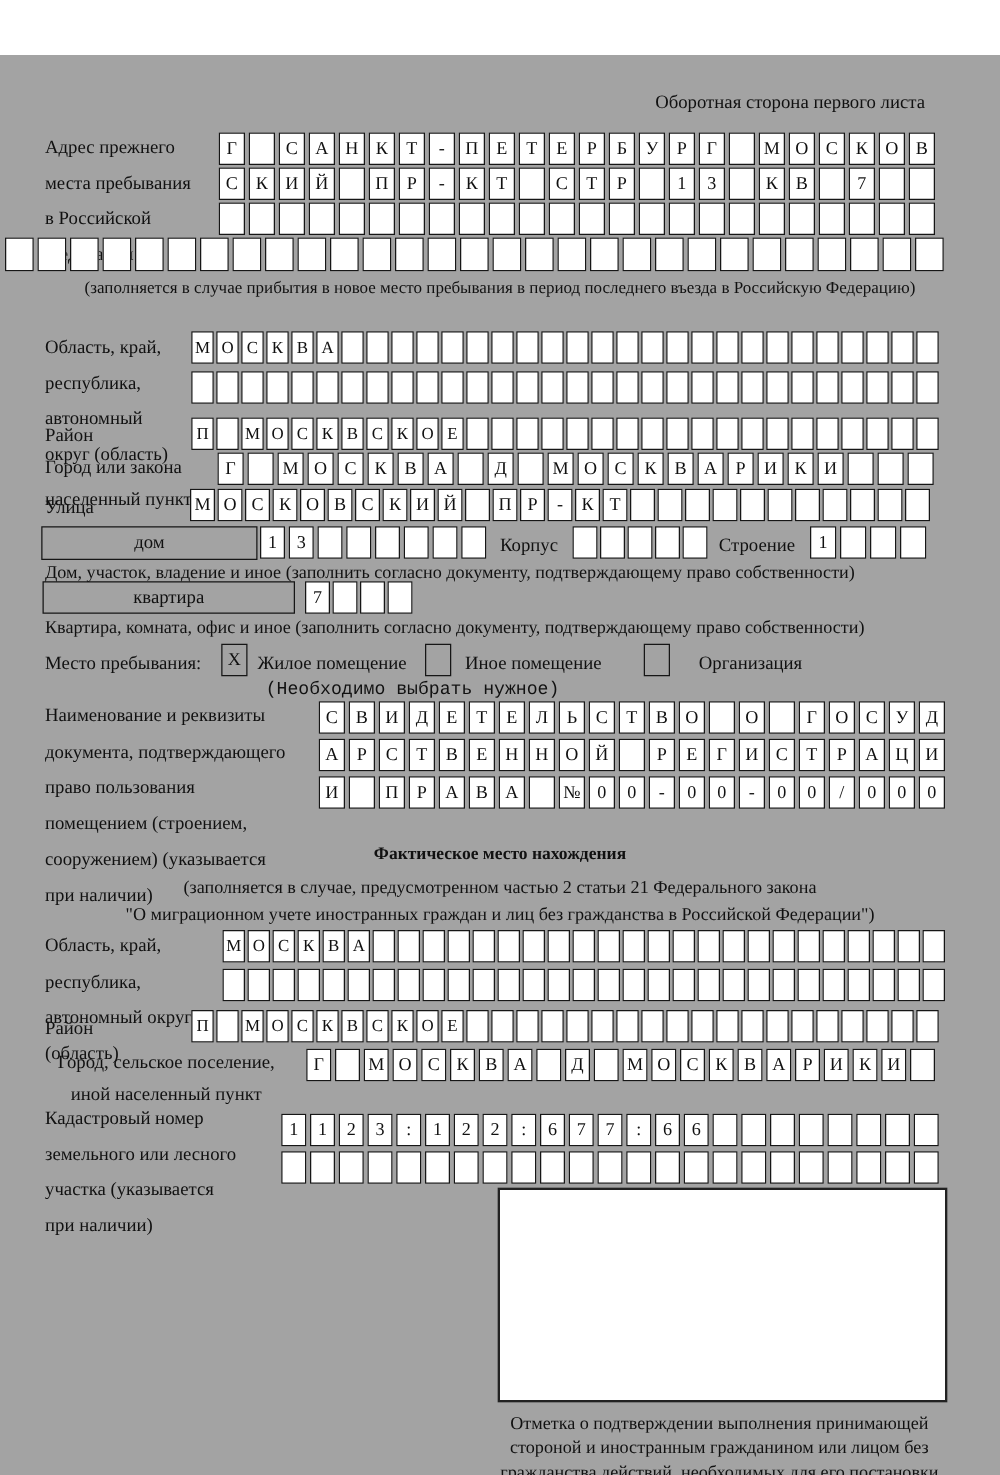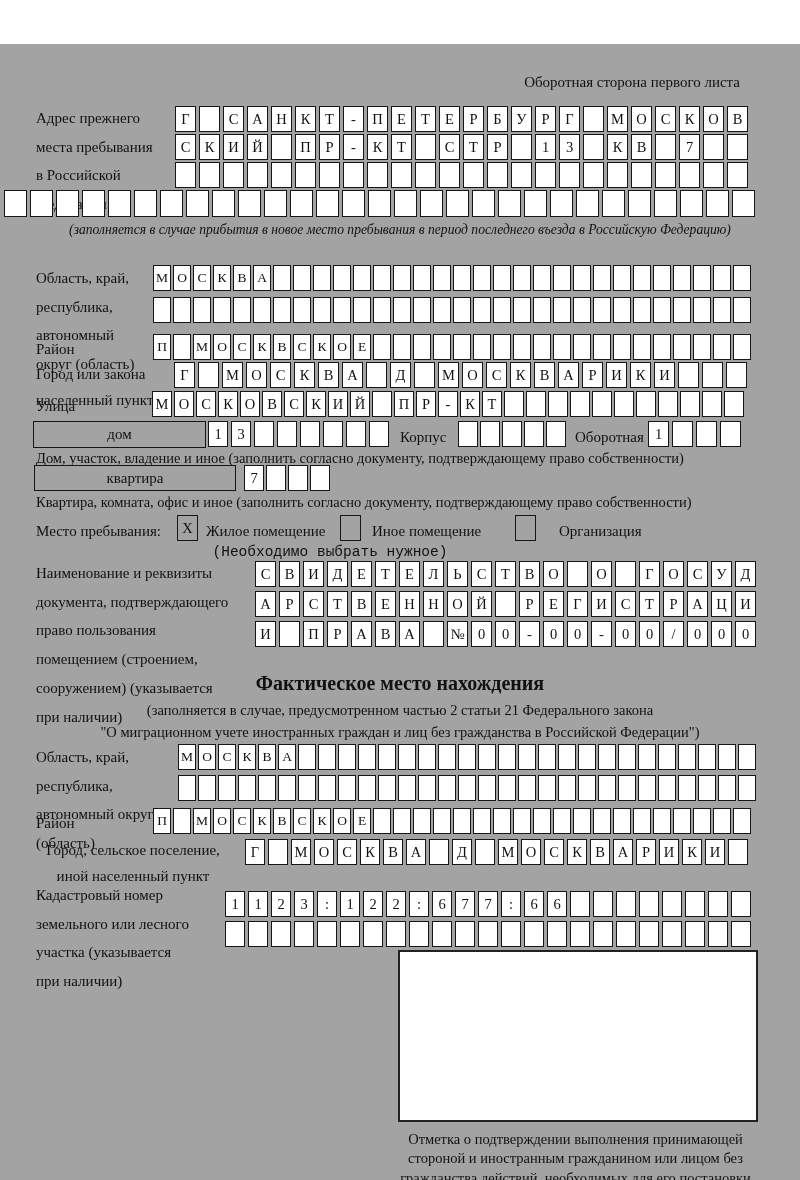--- a/index.html
+++ b/index.html
@@ -138,21 +138,21 @@
       <span class="cell"></span>
       <span class="cell"></span>
       <span class="cell"></span>
       <span class="cell"></span>
       <span class="cell"></span>
       <span class="cell"></span>
       <span class="cell"></span>
       <span class="cell"></span>
       <span class="cell"></span>
     </div>
-  <div class="lbl small center" style="left:0;top:177px;width:800px;font-style:italic;">(заполняется в случае прибытия в новое место пребывания в период последнего въезда в Российскую Федерацию)</div>
+  <div class="lbl small center" style="left:0;top:177px;width:800px;">(заполняется в случае прибытия в новое место пребывания в период последнего въезда в Российскую Федерацию)</div>
 
 
   <div class="lbl" style="left:36px;top:220px;width:120px;">Область, край,
 республика,
 автономный
 округ (область)</div>
   <div class="strip p20" style="left:153px;top:221px;">
       <span class="cell">М</span>
       <span class="cell">О</span>
       <span class="cell">С</span>
@@ -323,21 +323,21 @@
       <span class="cell"></span>
     </div>
   <div class="lbl" style="left:400px;top:379px;">Корпус</div>
   <div class="strip p22" style="left:458px;top:377px;">
       <span class="cell"></span>
       <span class="cell"></span>
       <span class="cell"></span>
       <span class="cell"></span>
       <span class="cell"></span>
     </div>
-  <div class="lbl" style="left:575px;top:379px;">Оборотная</div>
+  <div class="lbl" style="left:575px;top:379px;">Строение</div>
   <div class="strip p24" style="left:648px;top:377px;">
       <span class="cell">1</span>
       <span class="cell"></span>
       <span class="cell"></span>
       <span class="cell"></span>
     </div>
   <div class="lbl" style="left:36px;top:406px;width:760px;font-size:14.5px;line-height:17px;">Дом, участок, владение и иное (заполнить согласно документу, подтверждающему право собственности)</div>
 
   <div class="bigfield" style="left:34px;top:421px;width:202px;height:26px;">квартира</div>
   <div class="strip p22" style="left:244px;top:421px;">
@@ -426,21 +426,21 @@
       <span class="cell">0</span>
       <span class="cell">-</span>
       <span class="cell">0</span>
       <span class="cell">0</span>
       <span class="cell">/</span>
       <span class="cell">0</span>
       <span class="cell">0</span>
       <span class="cell">0</span>
     </div>
 
-  <div class="lbl bold center" style="left:0;top:630px;width:800px;line-height:19px;font-size:20px;">Фактическое место нахождения</div>
+  <div class="lbl bold center" style="left:0;top:630px;width:800px;line-height:19px;font-size:14px;">Фактическое место нахождения</div>
   <div class="lbl center" style="left:0;top:656px;width:800px;font-size:14.5px;line-height:21.5px;">(заполняется в случае, предусмотренном частью 2 статьи 21 Федерального закона
 "О миграционном учете иностранных граждан и лиц без гражданства в Российской Федерации")</div>
 
   <div class="lbl" style="left:36px;top:699px;width:140px;">Область, край,
 республика,
 автономный округ
 (область)</div>
   <div class="strip p20" style="left:178px;top:700px;">
       <span class="cell">М</span>
       <span class="cell">О</span>

